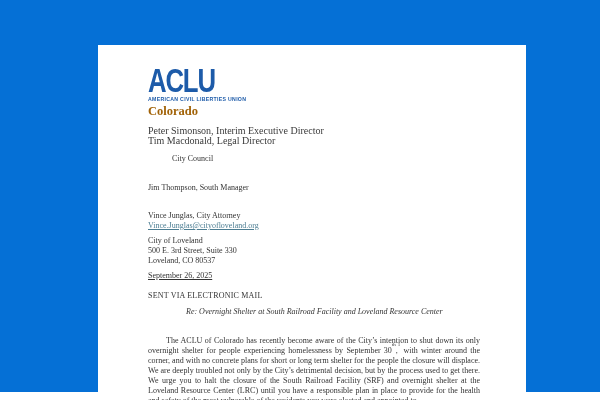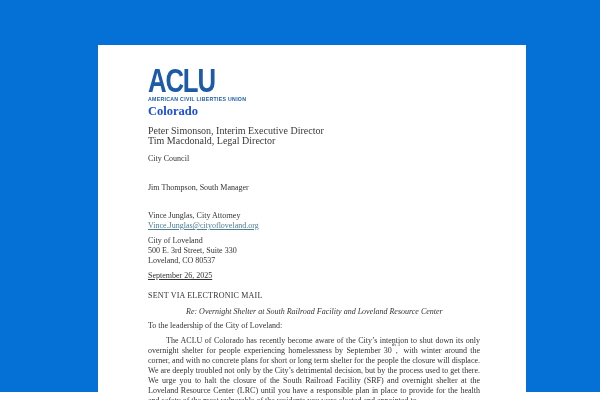--- a/index.html
+++ b/index.html
@@ -38,25 +38,25 @@
     font-weight:700;
     font-size:5.2px;
     letter-spacing:0.3px;
     color:#1d5ba9;
     margin-top:2px;
     white-space:nowrap;
   }
   .affiliate{
     font-size:12.5px;
     font-weight:600;
-    color:#1d4ed8;
+    color:#a16207;
     margin-top:2px;
   }
   .staff{top:81px;font-size:10px;line-height:10px;color:#3a3a3a;}
-  .recip1{top:109px;}
+  .recip1{top:109px;margin-left:24px;}
   .recip2{top:138px;}
   .recip3{top:166px;}
   .address{top:191px;}
   .dateline{top:226px;text-decoration:underline;}
   .delivery{top:246px;letter-spacing:0.2px;}
   .reline{top:262px;padding-left:38px;font-style:italic;}
   .salutation{top:276px;}
   .bodypara{
     top:291px;
     text-align:justify;
@@ -112,18 +112,17 @@
       <div>500 E. 3rd Street, Suite 330</div>
       <div>Loveland, CO 80537</div>
     </div>
 
     <div class="abs dateline t8">September 26, 2025</div>
 
     <div class="abs delivery t8">SENT VIA ELECTRONIC MAIL</div>
 
     <div class="abs reline t8">Re: Overnight Shelter at South Railroad Facility and Loveland Resource Center</div>
 
-    <div class="abs salutation t8">To the leadership of the City of Loveland:</div>
 
     <div class="abs bodypara t8"><span>The ACLU of Colorado has recently become aware of the City’s intention to shut down its only overnight shelter for people experiencing homelessness by September 30</span><sup>th</sup><span>,</span><sup>1</sup><span> with winter around the corner, and with no concrete plans for short or long term shelter for the people the closure will displace. We are deeply troubled not only by the City’s detrimental decision, but by the process used to get there. We urge you to halt the closure of the South Railroad Facility (SRF) and overnight shelter at the Loveland Resource Center (LRC) until you have a responsible plan in place to provide for the health and safety of the most vulnerable of the residents you were elected and appointed to</span></div>
 
   </div>
 </div>
 
 </body></html>

